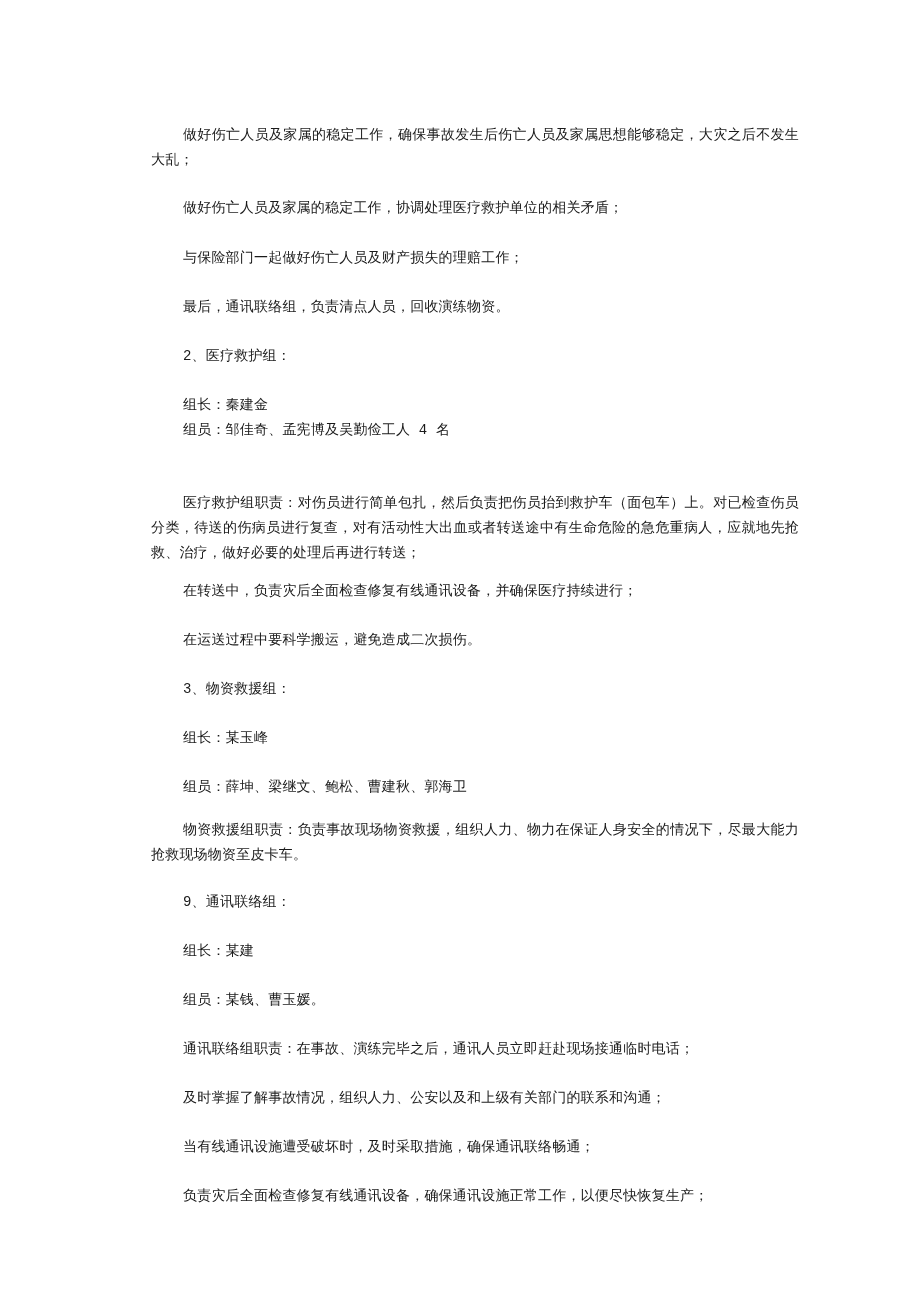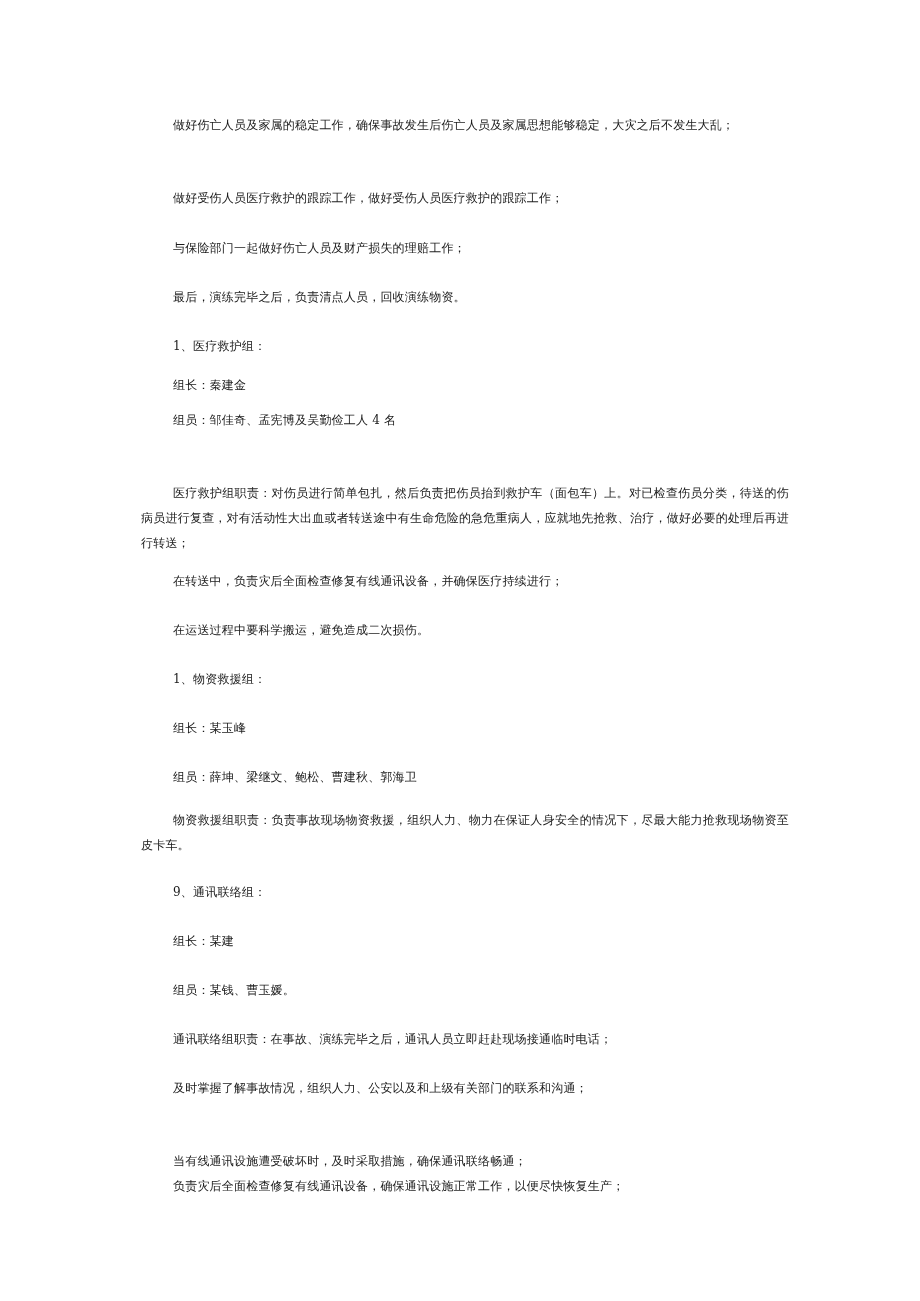--- a/index.html
+++ b/index.html
@@ -18,53 +18,54 @@
     .page {
       position: absolute;
       left: 137px;
       top: 0;
       width: 648px;
     }
     .para {
       position: absolute;
       left: 0;
       width: 648px;
-      font-size: 12px;
+      font-size: 14px;
       line-height: 25px;
-      margin: 4px;
+      margin: 14px;
       text-align: justify;
       letter-spacing: 0.2px;
+      font-family: Liberation Mono, monospace;
     }
     .para.indent {
       text-indent: 32px;
     }
     .para.single {
       left: 32px;
       width: 616px;
       white-space: nowrap;
     }
   </style>
 </head>
 <body>
 
 <div class="page">
   <p class="para indent" style="top:109px">做好伤亡人员及家属的稳定工作，确保事故发生后伤亡人员及家属思想能够稳定，大灾之后不发生大乱；</p>
-  <p class="para single" style="top:182px">做好受伤人员医疗救护的跟踪工作，做好受伤人员医疗救护的跟踪工作；</p>
+  <p class="para single" style="top:182px">做好伤亡人员及家属的稳定工作，协调处理医疗救护单位的相关矛盾；</p>
   <p class="para single" style="top:232px">与保险部门一起做好伤亡人员及财产损失的理赔工作；</p>
-  <p class="para single" style="top:281px">最后，演练完毕之后，负责清点人员，回收演练物资。</p>
-  <p class="para single" style="top:330px">1、医疗救护组：</p>
-  <p class="para single" style="top:369px">组长：秦建金</p>
+  <p class="para single" style="top:281px">最后，通讯联络组，负责清点人员，回收演练物资。</p>
+  <p class="para single" style="top:330px">2、医疗救护组：</p>
+  <p class="para single" style="top:379px">组长：秦建金</p>
   <p class="para single" style="top:404px">组员：邹佳奇、孟宪博及吴勤俭工人 4 名</p>
   <p class="para indent" style="top:477px">医疗救护组职责：对伤员进行简单包扎，然后负责把伤员抬到救护车（面包车）上。对已检查伤员分类，待送的伤病员进行复查，对有活动性大出血或者转送途中有生命危险的急危重病人，应就地先抢救、治疗，做好必要的处理后再进行转送；</p>
   <p class="para single" style="top:565px">在转送中，负责灾后全面检查修复有线通讯设备，并确保医疗持续进行；</p>
   <p class="para single" style="top:614px">在运送过程中要科学搬运，避免造成二次损伤。</p>
-  <p class="para single" style="top:663px">1、物资救援组：</p>
+  <p class="para single" style="top:663px">3、物资救援组：</p>
   <p class="para single" style="top:712px">组长：某玉峰</p>
   <p class="para single" style="top:761px">组员：薛坤、梁继文、鲍松、曹建秋、郭海卫</p>
   <p class="para indent" style="top:804px">物资救援组职责：负责事故现场物资救援，组织人力、物力在保证人身安全的情况下，尽最大能力抢救现场物资至皮卡车。</p>
   <p class="para single" style="top:876px">9、通讯联络组：</p>
   <p class="para single" style="top:925px">组长：某建</p>
   <p class="para single" style="top:974px">组员：某钱、曹玉媛。</p>
   <p class="para single" style="top:1023px">通讯联络组职责：在事故、演练完毕之后，通讯人员立即赶赴现场接通临时电话；</p>
   <p class="para single" style="top:1072px">及时掌握了解事故情况，组织人力、公安以及和上级有关部门的联系和沟通；</p>
-  <p class="para single" style="top:1145px">当有线通讯设施遭受破坏时，及时采取措施，确保通讯联络畅通；</p>
+  <p class="para single" style="top:1121px">当有线通讯设施遭受破坏时，及时采取措施，确保通讯联络畅通；</p>
   <p class="para single" style="top:1170px">负责灾后全面检查修复有线通讯设备，确保通讯设施正常工作，以便尽快恢复生产；</p>
 </div>
 
 </body></html>

